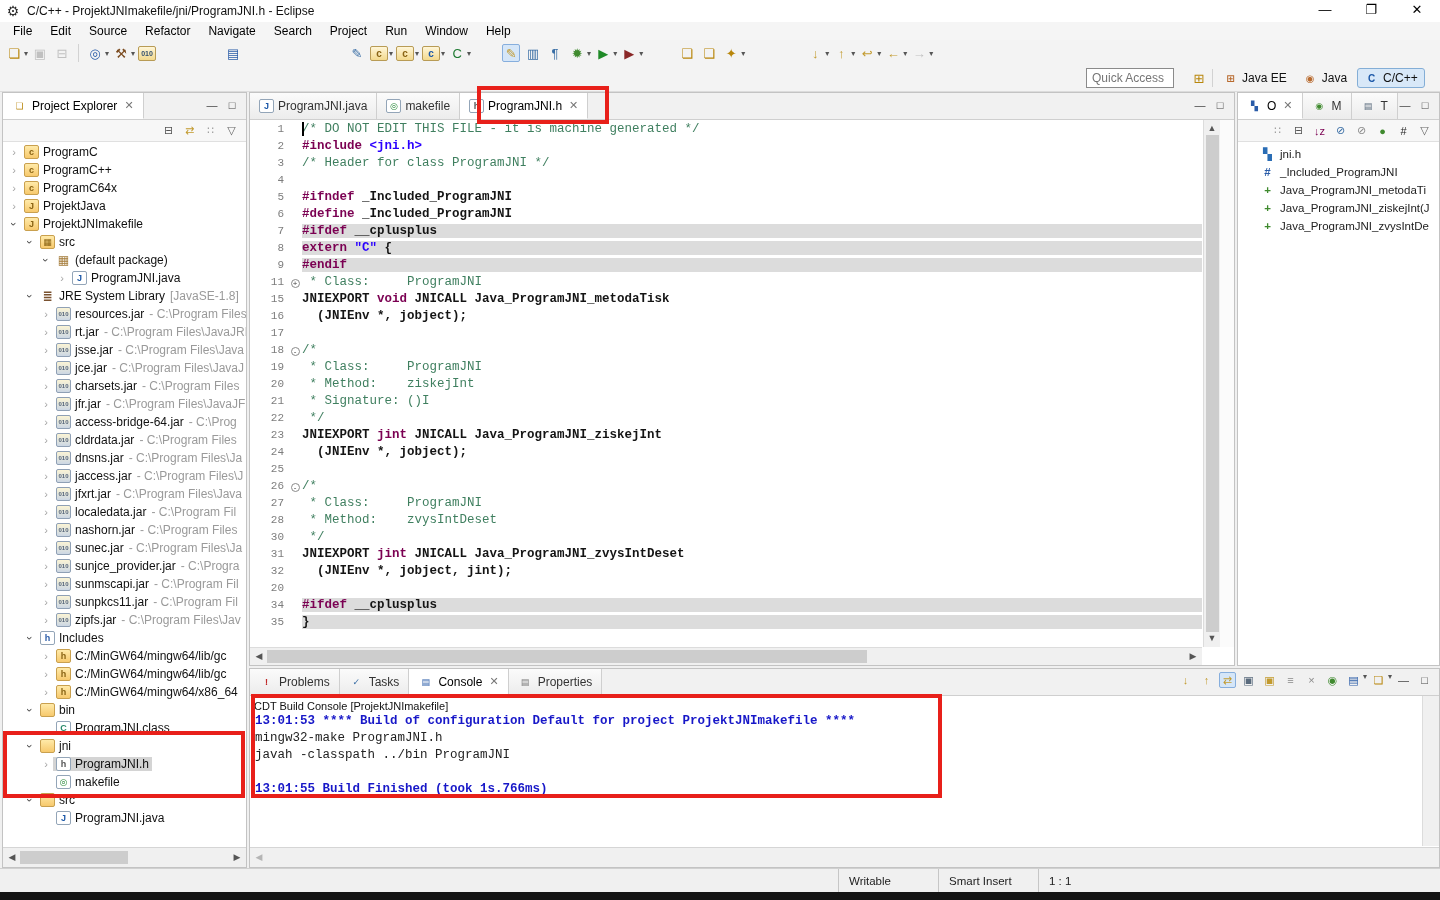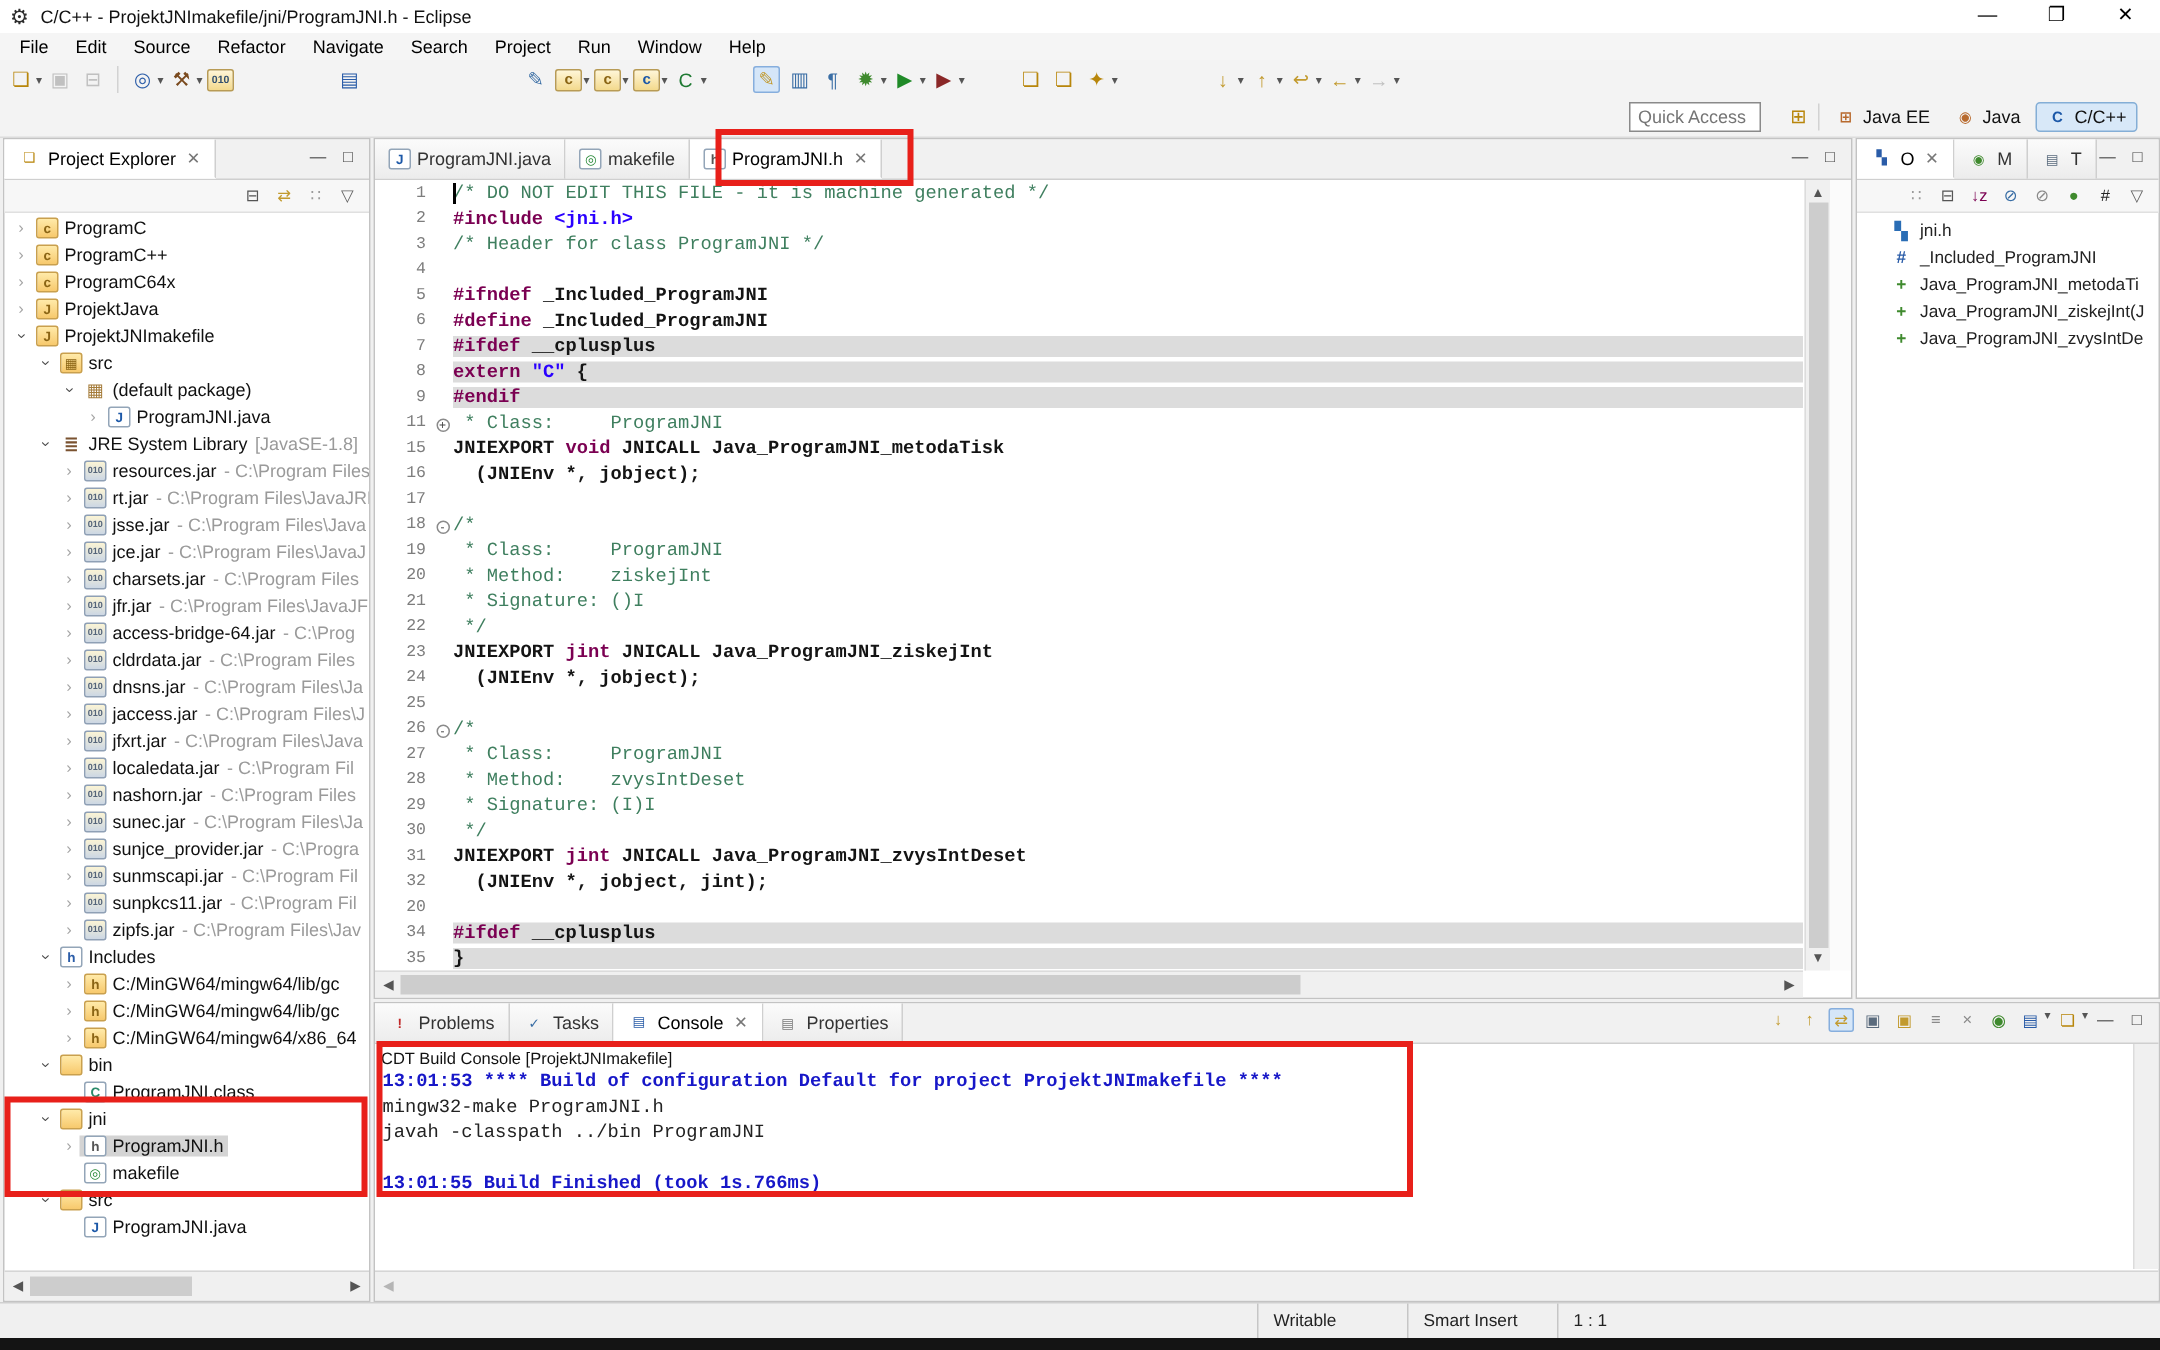--- a/index.html
+++ b/index.html
@@ -661,25 +661,20 @@
         <span class="ln">27</span>
         <span class="foldc"></span>
         <span class="ct"><span class="tk-c"> * Class:     ProgramJNI</span></span>
       </div>
       <div class="code-row">
         <span class="ln">28</span>
         <span class="foldc"></span>
         <span class="ct"><span class="tk-c"> * Method:    zvysIntDeset</span></span>
       </div>
       <div class="code-row">
-        <span class="ln">29</span>
-        <span class="foldc"></span>
-        <span class="ct"><span class="tk-c"> * Signature: (I)I</span></span>
-      </div>
-      <div class="code-row">
         <span class="ln">30</span>
         <span class="foldc"></span>
         <span class="ct"><span class="tk-c"> */</span></span>
       </div>
       <div class="code-row">
         <span class="ln">31</span>
         <span class="foldc"></span>
         <span class="ct"><span class="tk-b">JNIEXPORT </span><span class="tk-p">jint </span><span class="tk-b">JNICALL Java_ProgramJNI_zvysIntDeset</span></span>
       </div>
       <div class="code-row">

